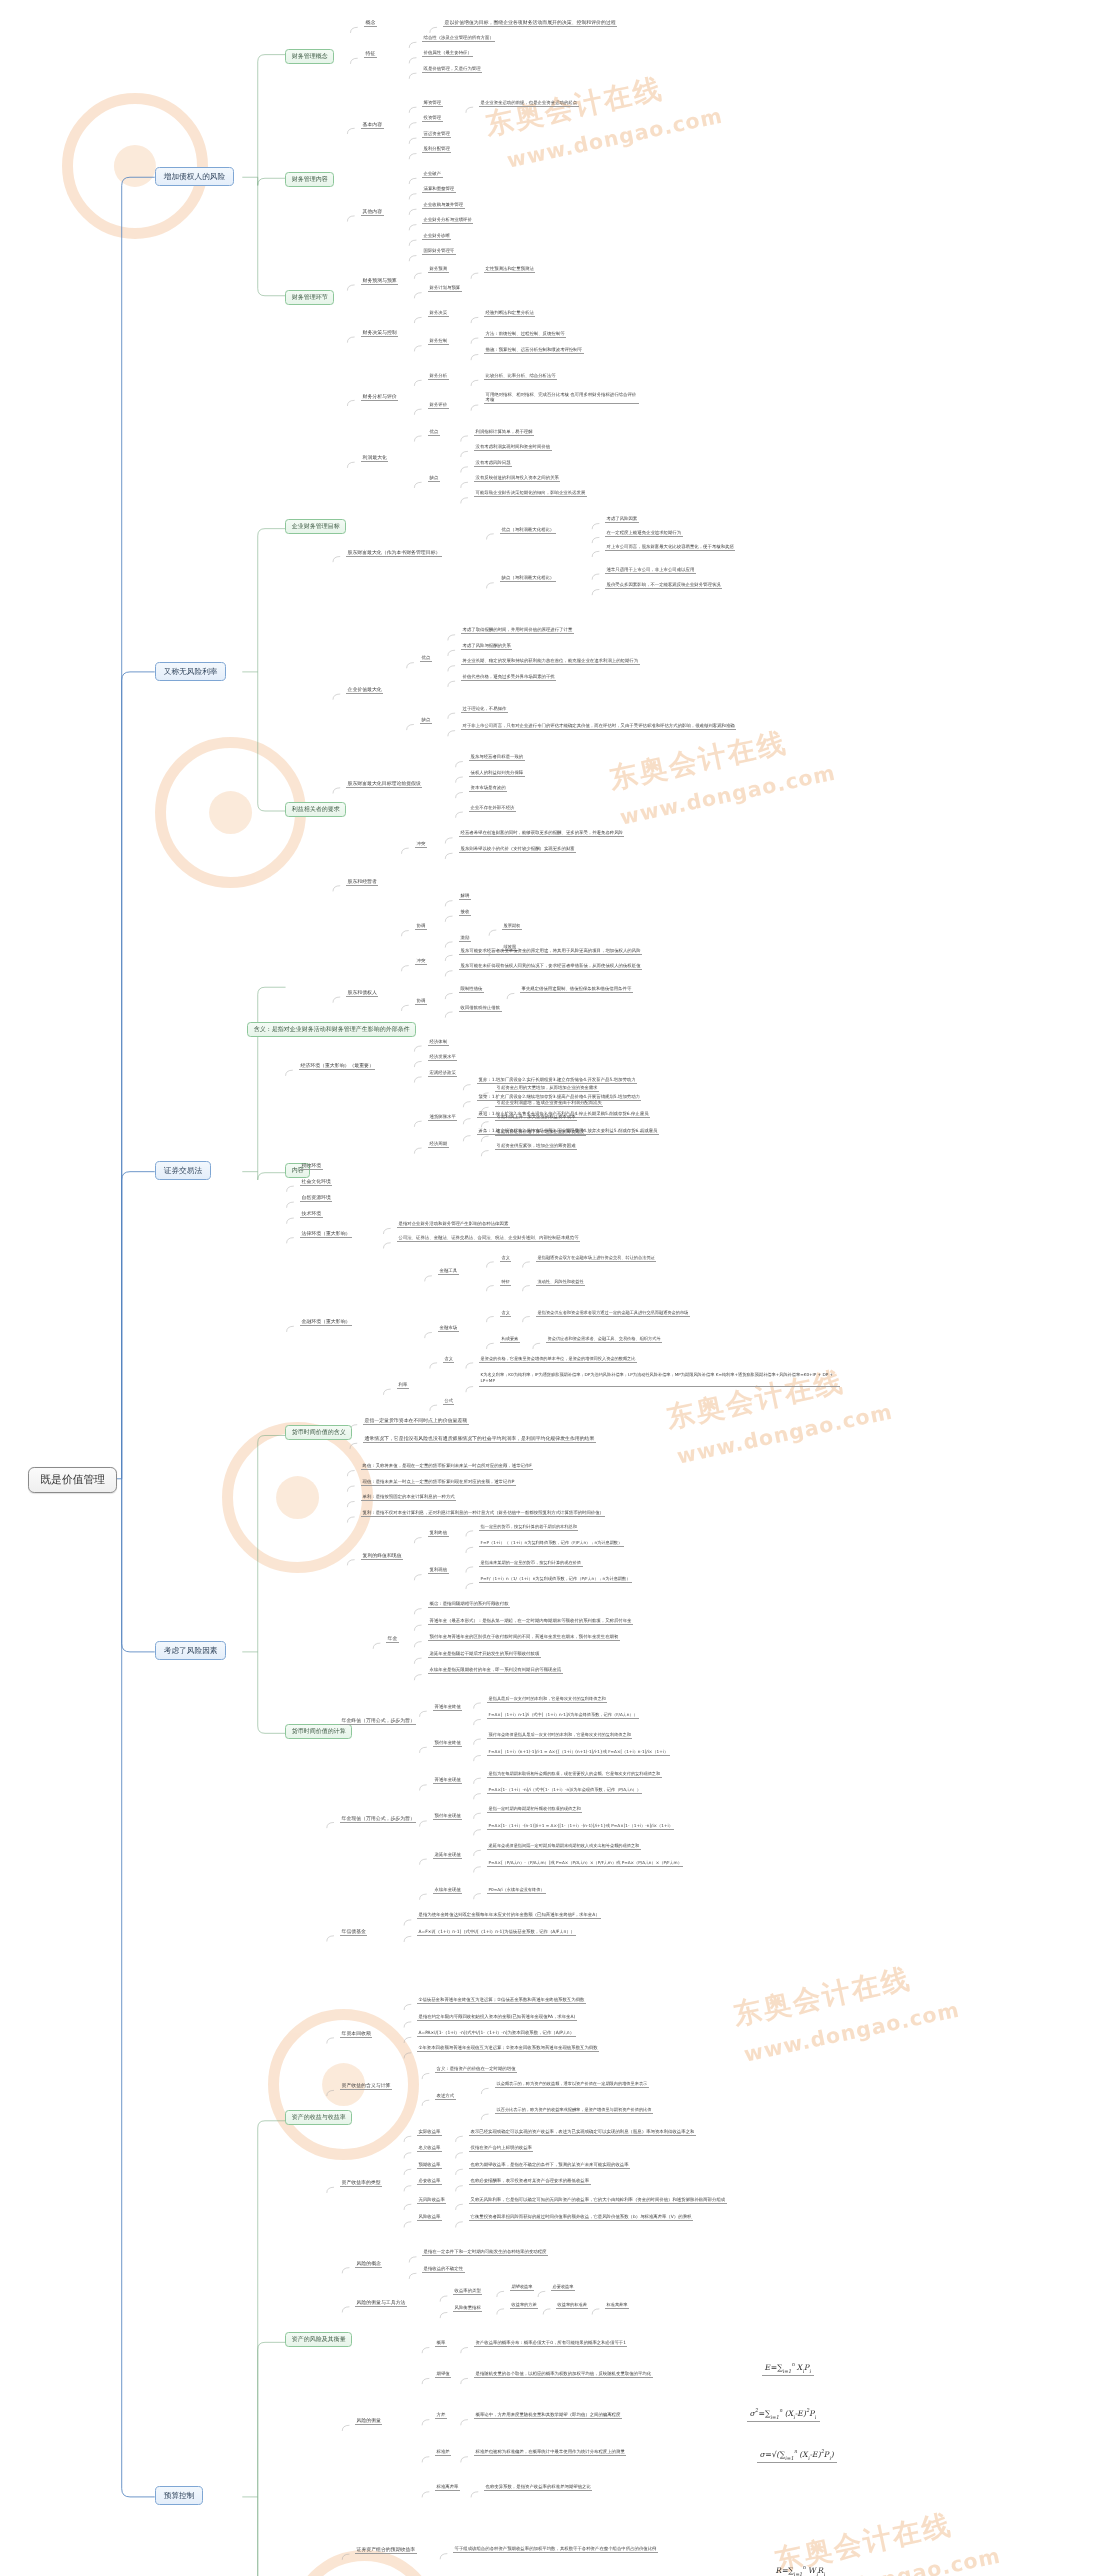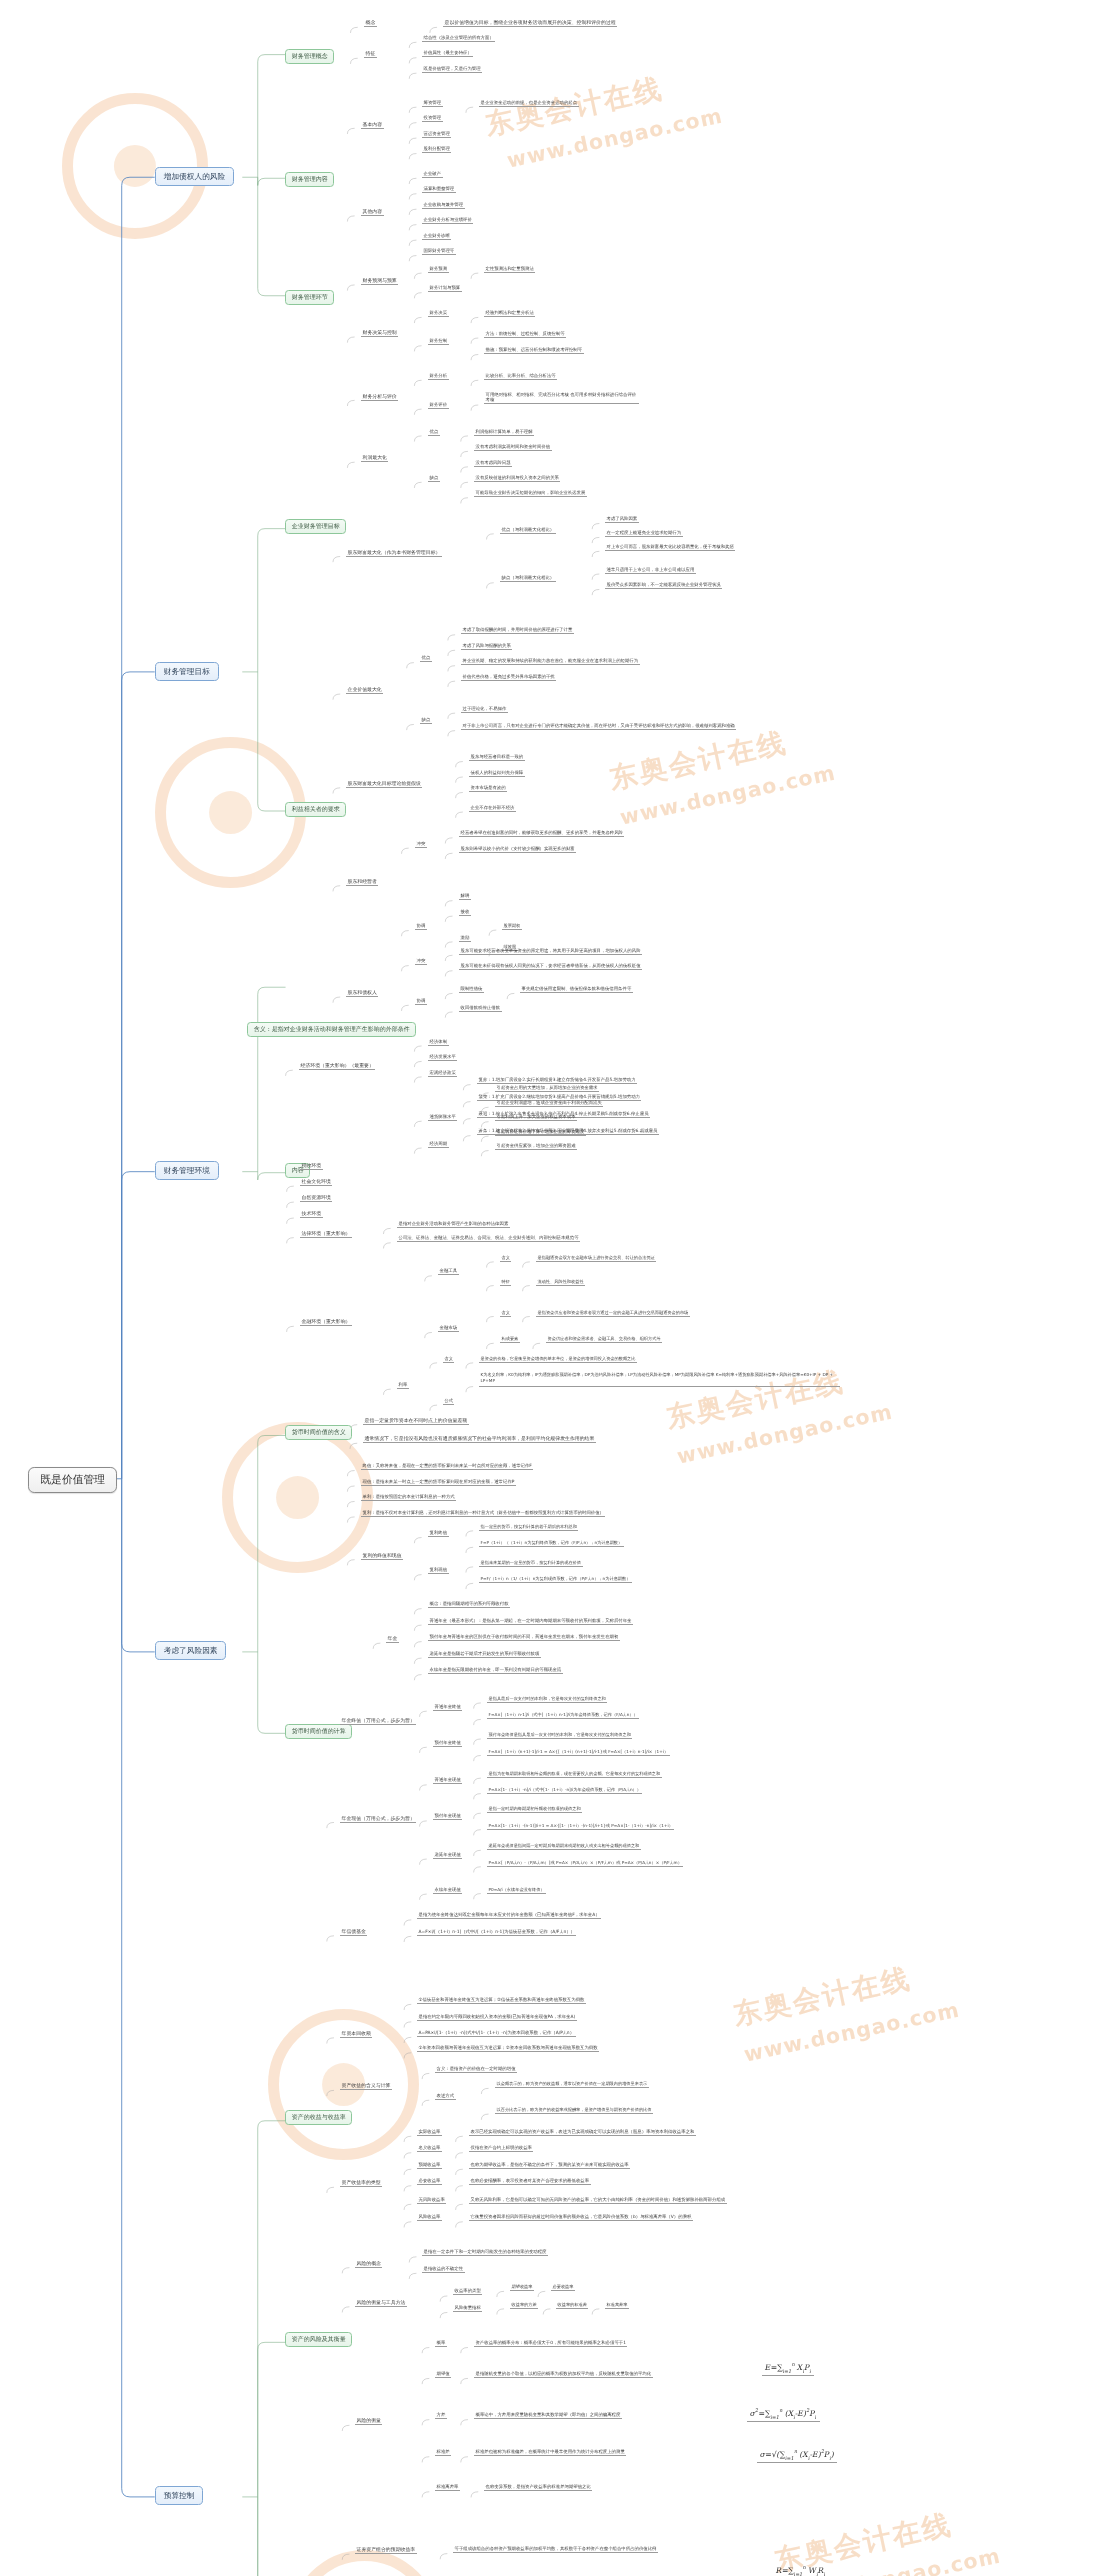--- a/index.html
+++ b/index.html
@@ -396,22 +396,22 @@
       <path d="M946 5864 Q946 5853 960 5853"></path>
       <path d="M946 5906 Q946 5895 960 5895"></path>
     </g>
   </svg>
 
 <div id="map">
 
   <div class="node n-root" style="left:28px;top:1467px;">既是价值管理</div>
 
   <div class="node n-l1" style="left:155px;top:167px;">增加债权人的风险</div>
-  <div class="node n-l1" style="left:155px;top:662px;">财务管理目标</div>
-  <div class="node n-l1" style="left:155px;top:1161px;">财务管理环境</div>
+  <div class="node n-l1" style="left:155px;top:662px;">又称无风险利率</div>
+  <div class="node n-l1" style="left:155px;top:1161px;">证券交易法</div>
   <div class="node n-l1" style="left:155px;top:1641px;">考虑了风险因素</div>
   <div class="node n-l1" style="left:155px;top:2486px;">预算控制</div>
 
   <div class="node n-l2" style="left:285px;top:49px;">财务管理概念</div>
   <div class="node n-l3" style="left:364px;top:18.5px;">概念</div>
   <div class="node n-l3" style="left:443px;top:18.5px;">是以价值增值为目标，围绕企业各项财务活动而展开的决策、控制和评价的过程</div>
   <div class="node n-l3" style="left:364px;top:49px;">特征</div>
   <div class="node n-l4" style="left:422px;top:34px;">综合性（涉及企业管理的所有方面）</div>
   <div class="node n-l4" style="left:422px;top:49px;">价值属性（最主要特征）</div>
   <div class="node n-l4" style="left:422px;top:65px;">既是价值管理，又是行为管理</div>

